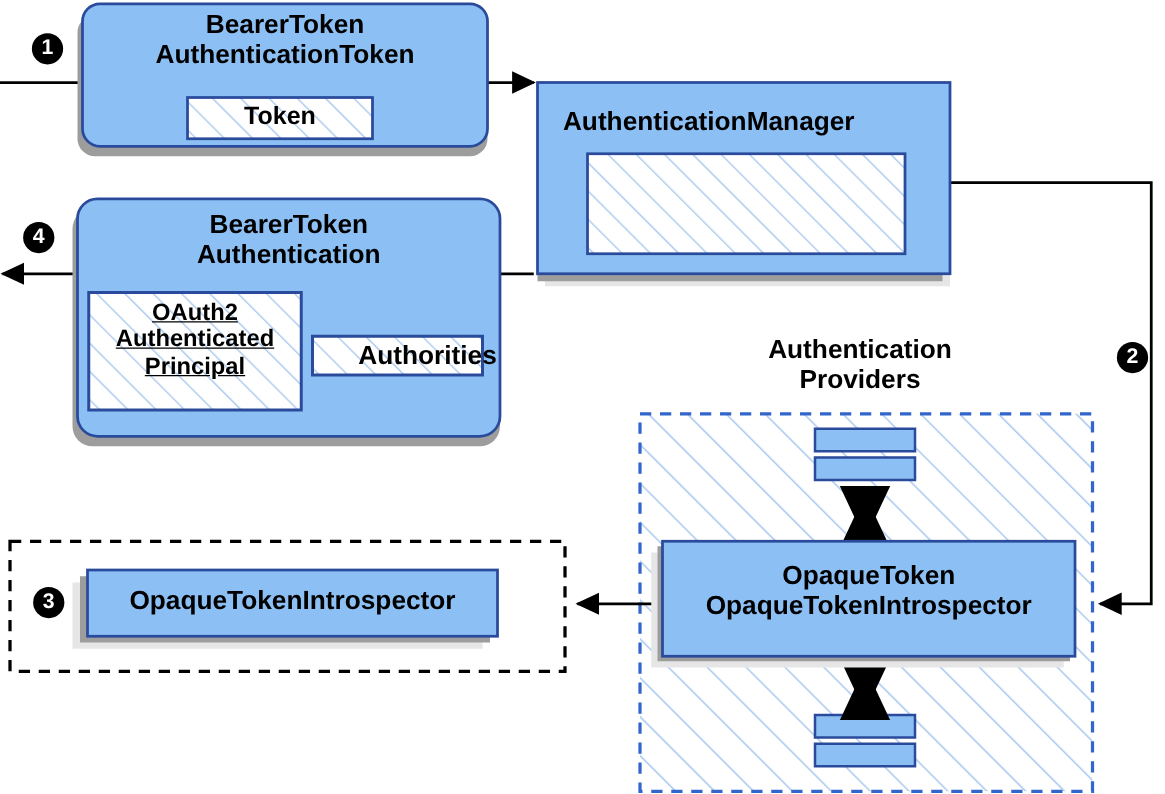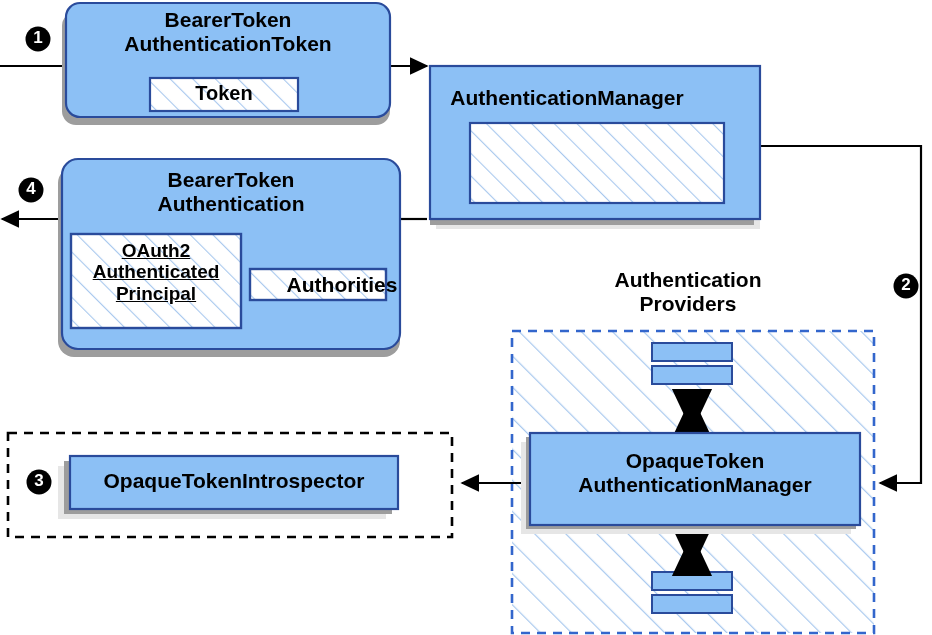--- a/index.html
+++ b/index.html
@@ -157,21 +157,21 @@
   <div class="lbl" style="left:71px; top:240px; width:170px; font-size:19px;text-decoration:underline;">OAuth2
 Authenticated
 Principal</div>
 
   <div class="lbl" style="left:250px; top:273px; width:136px; font-size:21px;margin-left:24px;">Authorities</div>
 
   <div class="lbl" style="left:563px; top:268px; width:250px; font-size:21px;">Authentication
 Providers</div>
 
   <div class="lbl" style="left:530px; top:449px; width:330px; font-size:21px;">OpaqueToken
-AuthenticationManager</div>
+OpaqueTokenIntrospector</div>
 
   <div class="lbl" style="left:70px; top:469px; width:328px; font-size:21px;">OpaqueTokenIntrospector</div>
 
   <div class="lbl" style="left:26px; top:28px; width:24px; font-size:17px; color:#ffffff;">1</div>
   <div class="lbl" style="left:19px; top:179px; width:24px; font-size:17px; color:#ffffff;">4</div>
   <div class="lbl" style="left:894px; top:275px; width:24px; font-size:17px; color:#ffffff;">2</div>
   <div class="lbl" style="left:27px; top:471px; width:24px; font-size:17px; color:#ffffff;">3</div>
 
 </div>
 

